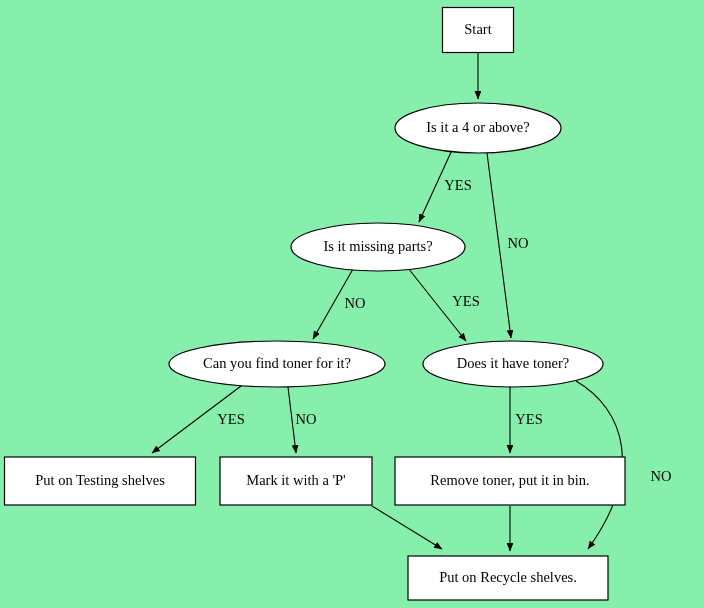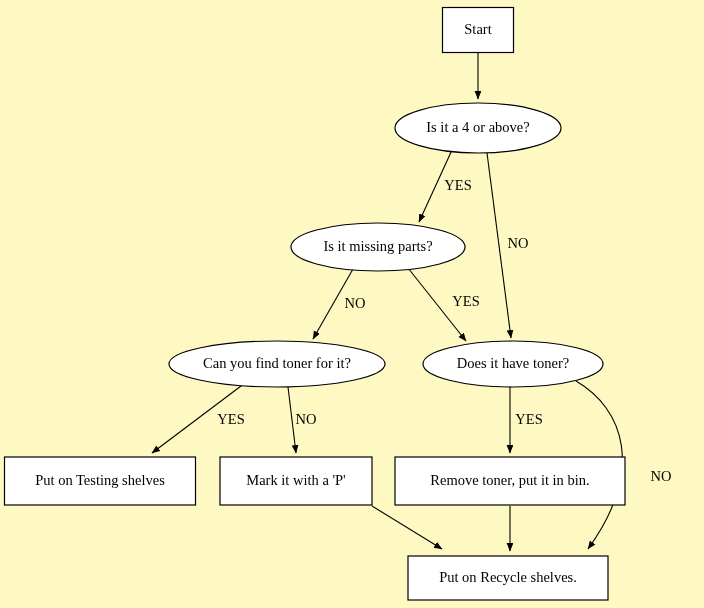--- a/index.html
+++ b/index.html
@@ -4,21 +4,21 @@
 <style>
   html, body {
     margin: 0;
     padding: 0;
     background: #ffffff;
   }
   #canvas {
     position: relative;
     width: 704px;
     height: 608px;
-    background: #fef9c3;
+    background: #86efac;
     font-family: "Liberation Serif", "DejaVu Serif", serif;
     overflow: hidden;
   }
   svg#flow {
     position: absolute;
     left: 0;
     top: 0;
     width: 704px;
     height: 608px;
   }

